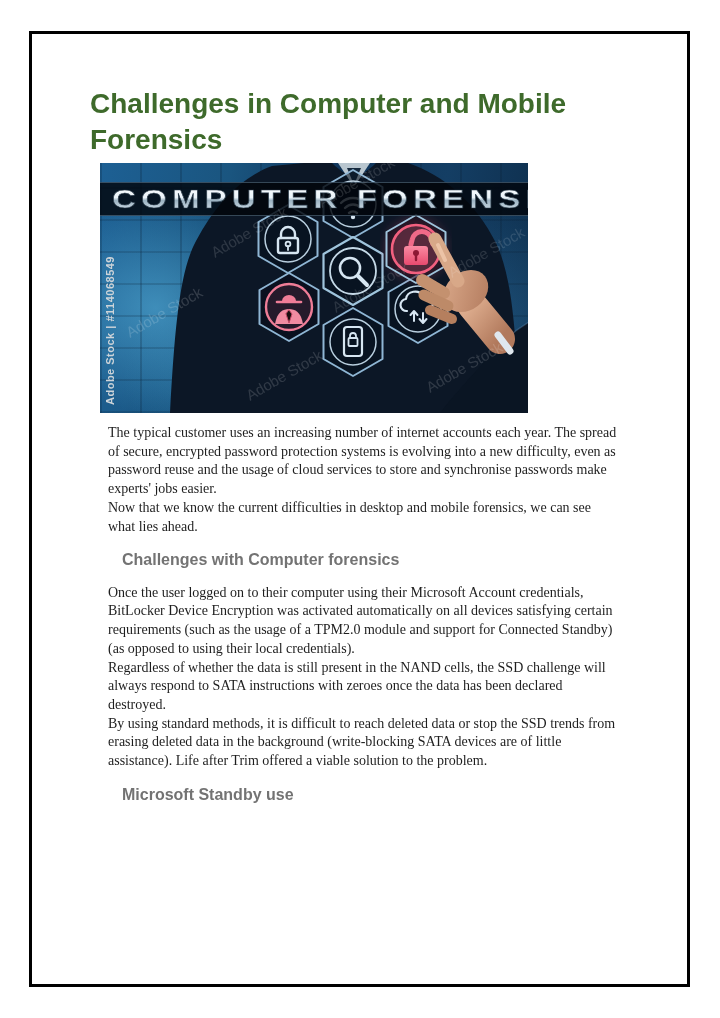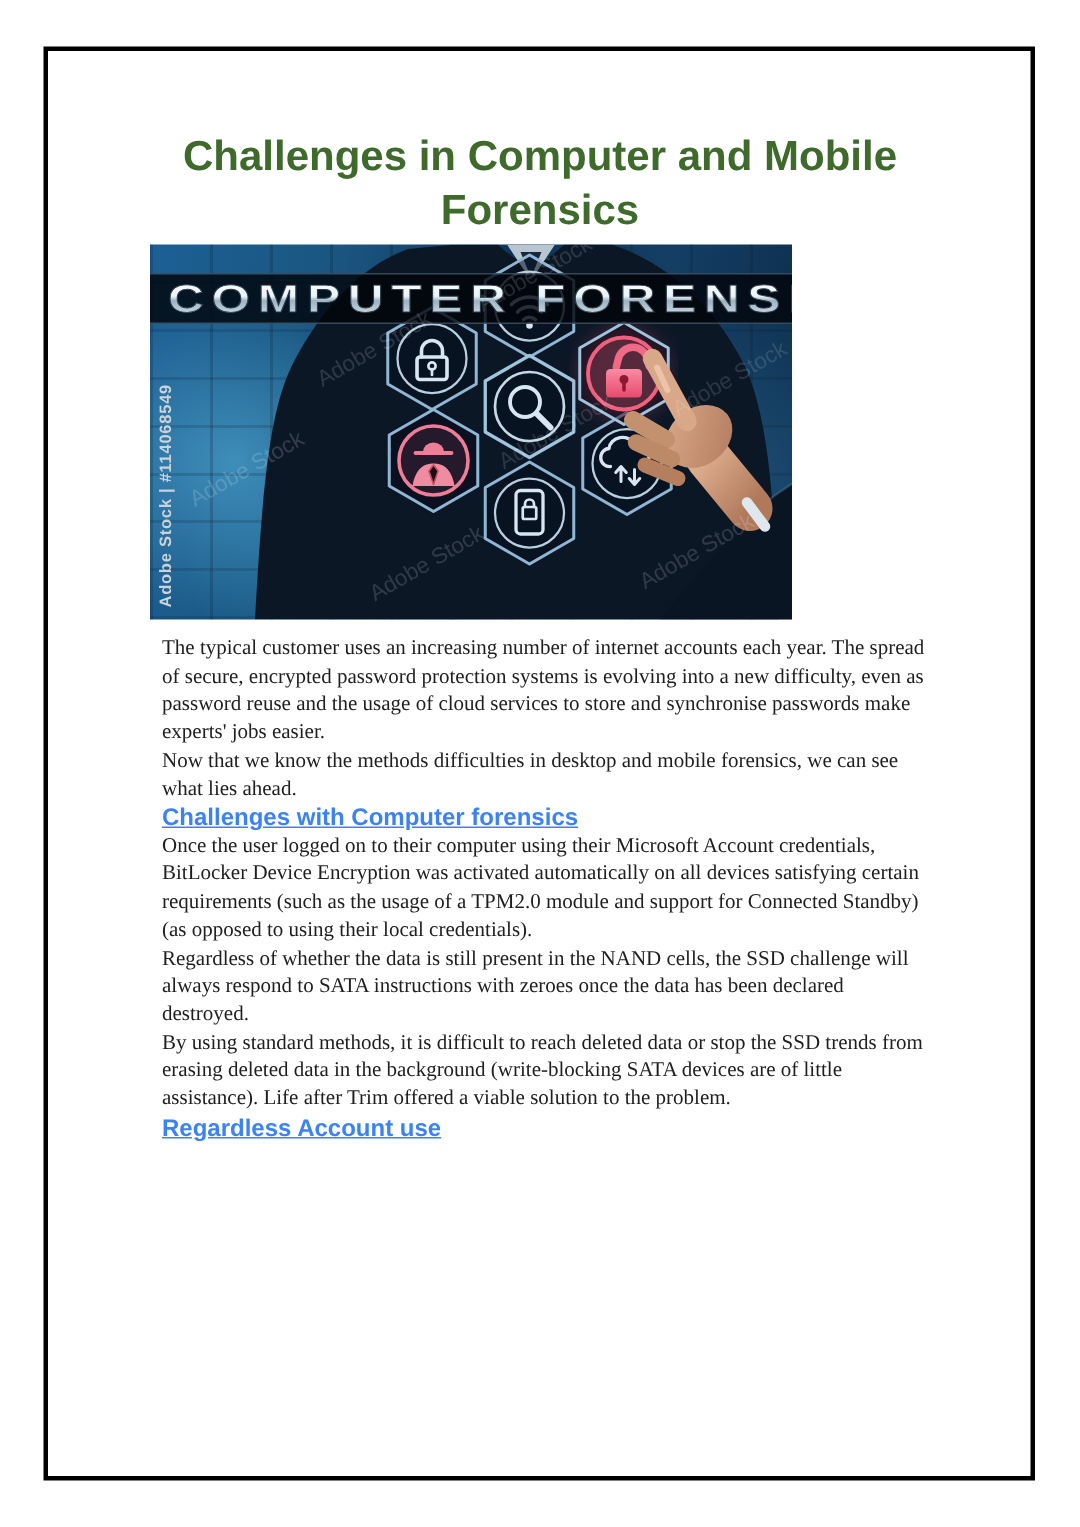--- a/index.html
+++ b/index.html
@@ -1,33 +1,33 @@
 <!DOCTYPE html>
 <html><head>
 <meta charset="utf-8">
 <style>
   html,body{margin:0;padding:0;background:#ffffff;}
   .page{position:relative;width:720px;height:1018px;background:#ffffff;overflow:hidden;
         font-family:"Liberation Sans",sans-serif;}
   .page-border{position:absolute;left:29px;top:31px;width:655px;height:950px;border:3px solid #000000;}
-  .doc-title{position:absolute;top:86px;left:90px;width:540px;margin:0;text-align:center;
+  .doc-title{position:absolute;top:86px;left:90px;width:540px;margin:0;text-align:left;
              font-size:28px;line-height:36px;font-weight:bold;color:#3e6a2b;}
   .hero{position:absolute;left:100px;top:163px;width:428px;height:250px;margin:0;overflow:hidden;
         background:
           repeating-linear-gradient(90deg, rgba(8,28,48,0.22) 0 2px, rgba(0,0,0,0) 2px 40px),
           repeating-linear-gradient(0deg, rgba(8,28,48,0.18) 0 2px, rgba(0,0,0,0) 2px 32px),
           radial-gradient(170px 150px at 13% 58%, rgba(86,176,219,0.60), rgba(86,176,219,0) 70%),
           radial-gradient(150px 120px at 30% 85%, rgba(48,130,180,0.45), rgba(48,130,180,0) 70%),
           radial-gradient(200px 160px at 92% 62%, rgba(45,115,165,0.40), rgba(45,115,165,0) 72%),
           linear-gradient(100deg,#1d6094 0%,#1a557f 28%,#10345a 52%,#143e64 74%,#0d2c49 100%);}
   .hero svg{position:absolute;left:0;top:0;display:block;}
   .content{position:absolute;left:108px;top:424px;width:512px;color:#1e1e1e;
            font-size:14px;line-height:18.7px;}
   .content p{margin:0;font-family:Liberation Serif, serif;}
-  .h-green{margin:0;font-size:16px;line-height:19.5px;font-weight:bold;color:#3b82f6;text-decoration:underline;}
+  .h-green{margin:14px;font-size:16px;line-height:19.5px;font-weight:bold;color:#737373;}
 </style>
 </head>
 <body>
 
 <div class="page">
   <div class="page-border"></div>
 
   <h1 class="doc-title">Challenges in Computer and Mobile Forensics</h1>
 
   <figure class="hero">
@@ -151,20 +151,20 @@
         <text transform="translate(352 115) rotate(-30)" font-size="15" fill="rgba(255,255,255,0.13)">Adobe Stock</text>
         <text transform="translate(452 200) rotate(-30)" font-size="15" fill="rgba(255,255,255,0.15)">Adobe Stock</text>
         <text transform="translate(440 60) rotate(-30)" font-size="15" fill="rgba(255,255,255,0.13)">Adobe Stock</text>
         <text transform="translate(14 242) rotate(-90)" font-size="11" font-weight="bold" letter-spacing="0.5" fill="#ccd3d8">Adobe Stock | #114068549</text>
       </g>
     </svg>
   </figure>
 
   <main class="content">
     <p>The typical customer uses an increasing number of internet accounts each year. The spread of secure, encrypted password protection systems is evolving into a new difficulty, even as password reuse and the usage of cloud services to store and synchronise passwords make experts' jobs easier.</p>
-    <p>Now that we know the methods difficulties in desktop and mobile forensics, we can see what lies ahead.</p>
+    <p>Now that we know the current difficulties in desktop and mobile forensics, we can see what lies ahead.</p>
     <h2 class="h-green">Challenges with Computer forensics</h2>
     <p>Once the user logged on to their computer using their Microsoft Account credentials, BitLocker Device Encryption was activated automatically on all devices satisfying certain requirements (such as the usage of a TPM2.0 module and support for Connected Standby) (as opposed to using their local credentials).</p>
     <p>Regardless of whether the data is still present in the NAND cells, the SSD challenge will always respond to SATA instructions with zeroes once the data has been declared destroyed.</p>
     <p>By using standard methods, it is difficult to reach deleted data or stop the SSD trends from erasing deleted data in the background (write-blocking SATA devices are of little assistance). Life after Trim offered a viable solution to the problem.</p>
-    <h2 class="h-green">Regardless Account use</h2>
+    <h2 class="h-green">Microsoft Standby use</h2>
   </main>
 </div>
 
 </body></html>

